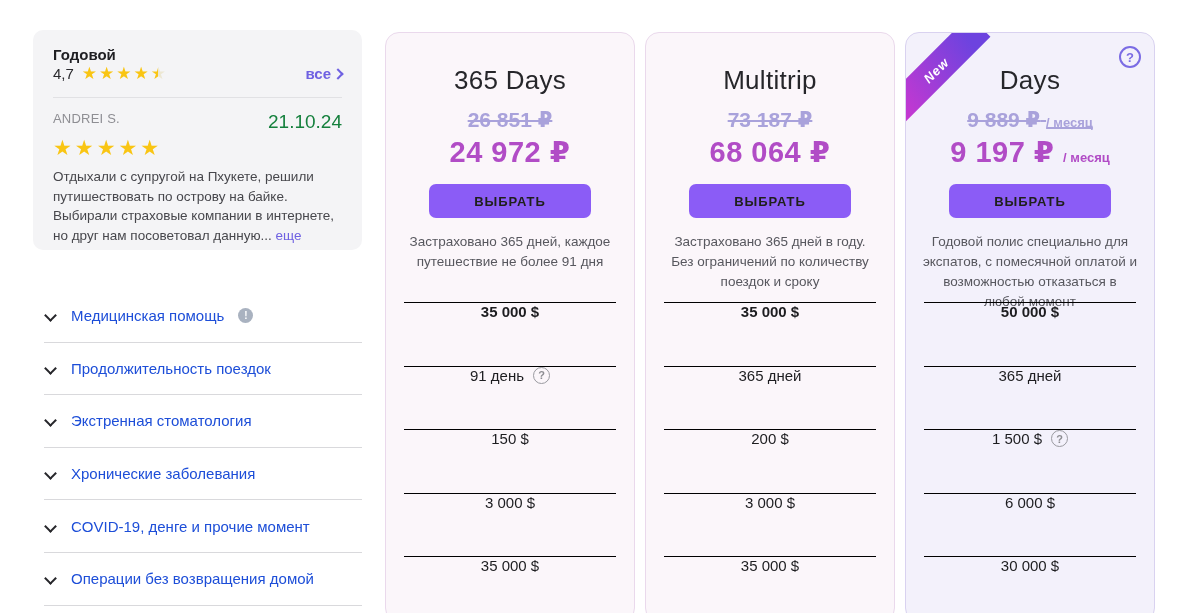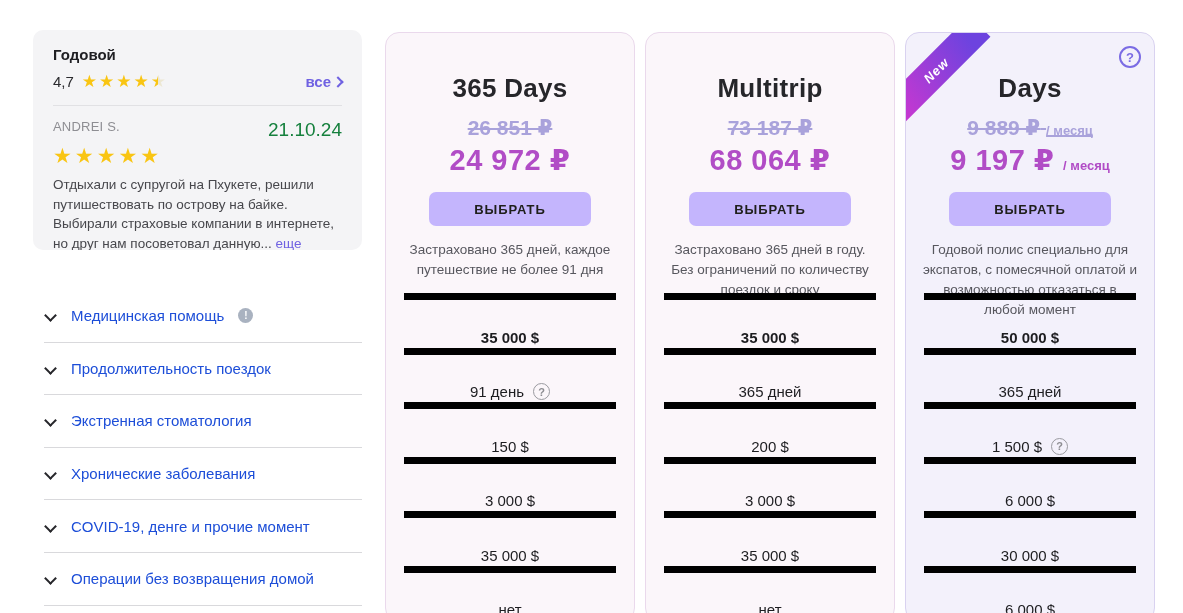--- a/index.html
+++ b/index.html
@@ -11,21 +11,21 @@
     font-family:"Liberation Sans","DejaVu Sans",sans-serif;
     color:#1d1d20;
   }
 
   
   .reviews-panel {
     position:absolute; left:33px; top:30px; width:329px; height:220px;
     background:#f4f4f6; border-radius:10px; padding:16px 20px; overflow:hidden;
   }
   .reviews-title { font-size:15px; font-weight:700; color:#202024; }
-  .rating-row { display:flex; align-items:center; margin-top:8px; }
+  .rating-row { display:flex; align-items:center; }
   .rating-value { font-size:15px; color:#2a2a2e; margin-right:8px; }
   .stars-sm .star { font-size:17px; margin-right:2px; }
   .star { color:#f9c513; font-style:normal; }
   .star::before { content:"★"; }
   .star.half::before {
     background:linear-gradient(90deg,#f9c513 50%,#ece7d2 50%);
     -webkit-background-clip:text; background-clip:text; color:transparent;
   }
   .all-link {
     margin-left:auto; display:flex; align-items:center; gap:3px;
@@ -62,38 +62,38 @@
   
   .card {
     position:absolute; top:32px; width:250px; height:590px;
     background:#fbf6fa; border:1px solid #ead9ec; border-radius:14px;
     text-align:center; overflow:hidden;
   }
   .card.c1 { left:385px; }
   .card.c2 { left:645px; }
   .card.c3 { left:905px; background:#f3f1fb; border-color:#d9d2f0; }
 
-  .plan-title { margin-top:40px; font-size:26px; font-weight:700; color:#26262a; letter-spacing:.3px; }
+  .plan-title { margin-top:32px; font-size:26px; font-weight:400; color:#26262a; letter-spacing:.3px; }
   .old-price {
     margin-top:12px; font-size:21px; font-weight:600; color:#a9a2db;
     text-decoration:line-through; text-decoration-thickness:2px;
   }
   .old-price .period { font-size:13px; font-weight:700; }
   .price { margin-top:3px; font-size:29px; font-weight:700; color:#b14cc6; letter-spacing:.5px; }
   .price .period { font-size:13px; letter-spacing:0; }
   .choose-btn {
-    margin-top:15px; width:162px; height:34px; background:#c4b5fd; border:none; border-radius:7px;
+    margin-top:15px; width:162px; height:34px; background:#8b5cf6; border:none; border-radius:7px;
     font-family:inherit; font-size:13px; font-weight:700; letter-spacing:.9px; color:#1f1f1b; cursor:pointer;
   }
   .plan-desc { margin:14px 16px 0; font-size:13.5px; line-height:20px; color:#57575e; }
 
   .vrows { position:absolute; top:258px; left:0; right:0; }
   .vrow {
-    height:52.6px; margin:2px 18px; display:flex; align-items:flex-end; justify-content:center; gap:9px;
-    border-top:7px solid #000000; font-size:15px; color:#1d1d20;
+    height:52.6px; margin:11px 18px; display:flex; align-items:flex-start; justify-content:center; gap:9px;
+    border-top:1px solid #000000; font-size:15px; color:#1d1d20;
   }
   .vrow:last-child { border-bottom:1px solid #e0e0ea; }
   .vrow.bold { font-weight:700; }
   .help-icon {
     width:17px; height:17px; border-radius:50%; border:1.5px solid #9a9aa0; color:#8d8d92;
     font-size:11px; font-weight:700; display:inline-flex; align-items:center; justify-content:center;
     cursor:pointer; flex:0 0 17px;
   }
 
   

